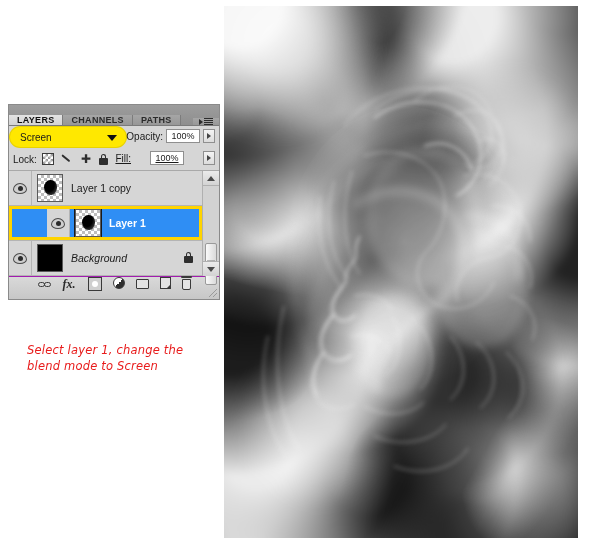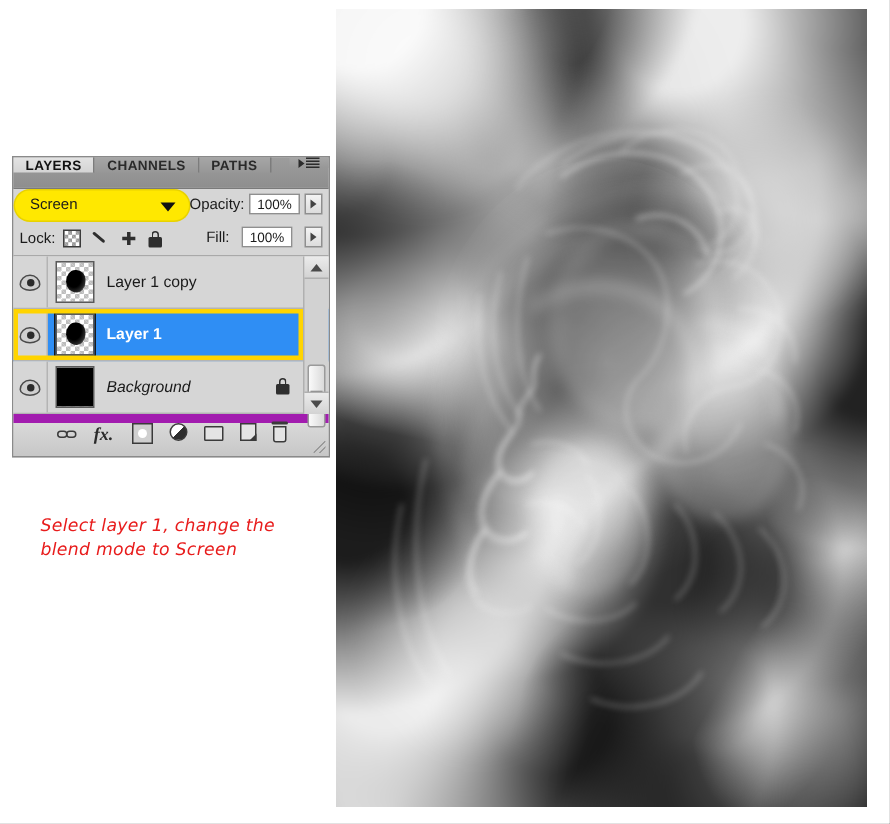--- a/index.html
+++ b/index.html
@@ -17,21 +17,21 @@
     background:#d6d6d6;
     border:1px solid #8a8a8a;
     box-sizing:border-box;
     font-size:10px;color:#1a1a1a;
   }
 
   
   .tabbar{
     position:relative;height:20px;
     background:linear-gradient(#9d9d9d,#8e8e8e);
-    display:flex;align-items:flex-start;
+    display:flex;align-items:flex-end;
     border-bottom:1px solid #7a7a7a;
   }
   .tab{
     padding:0 8px;display:flex;align-items:center;
     font-size:9px;font-weight:bold;letter-spacing:.3px;
     color:#2a2a2a;
     background:linear-gradient(#a6a6a6,#979797);
     border-right:1px solid #7c7c7c;
   }
   .tab.active{
@@ -137,34 +137,34 @@
     content:"";position:absolute;left:2px;top:0;width:5px;height:5px;
     border:1.5px solid #2e2e2e;border-bottom:none;border-radius:3px 3px 0 0;
     box-sizing:border-box;
   }
   .ic-padlock::after{
     content:"";position:absolute;left:0;top:4px;width:9px;height:7px;
     background:#2e2e2e;border-radius:1px;
   }
   .fill-wrap{
     position:absolute;right:4px;top:3px;
-    display:flex;align-items:center;gap:8px;font-size:10px;
+    display:flex;align-items:center;gap:19px;font-size:10px;text-decoration:underline;
   }
 
   
   .layerlist{
     position:relative;background:#d6d6d6;
-    border-bottom:6px solid #a21caf;
+    border-bottom:1px solid #a21caf;
     text-align:right;
   }
   .layerrow{
     position:relative;height:34px;display:flex;align-items:center;
     border-bottom:1px solid #b4b4b4;background:#d6d6d6;
   }
-  .layerrow.selected{background:#2f8ef4;}
+  .layerrow.selected{background:#2f8ef4;padding-left:38px;}
   .eyecell{
     width:22px;height:34px;display:flex;align-items:center;justify-content:center;
     border-right:1px solid #b4b4b4;background:#d6d6d6;
   }
   .eye{
     width:14px;height:11px;border-radius:50% 50% 50% 50%/60% 60% 40% 40%;
     background:#cfcfcf;border:1px solid #4a4a4a;position:relative;
     box-sizing:border-box;
   }
   .eye::after{

